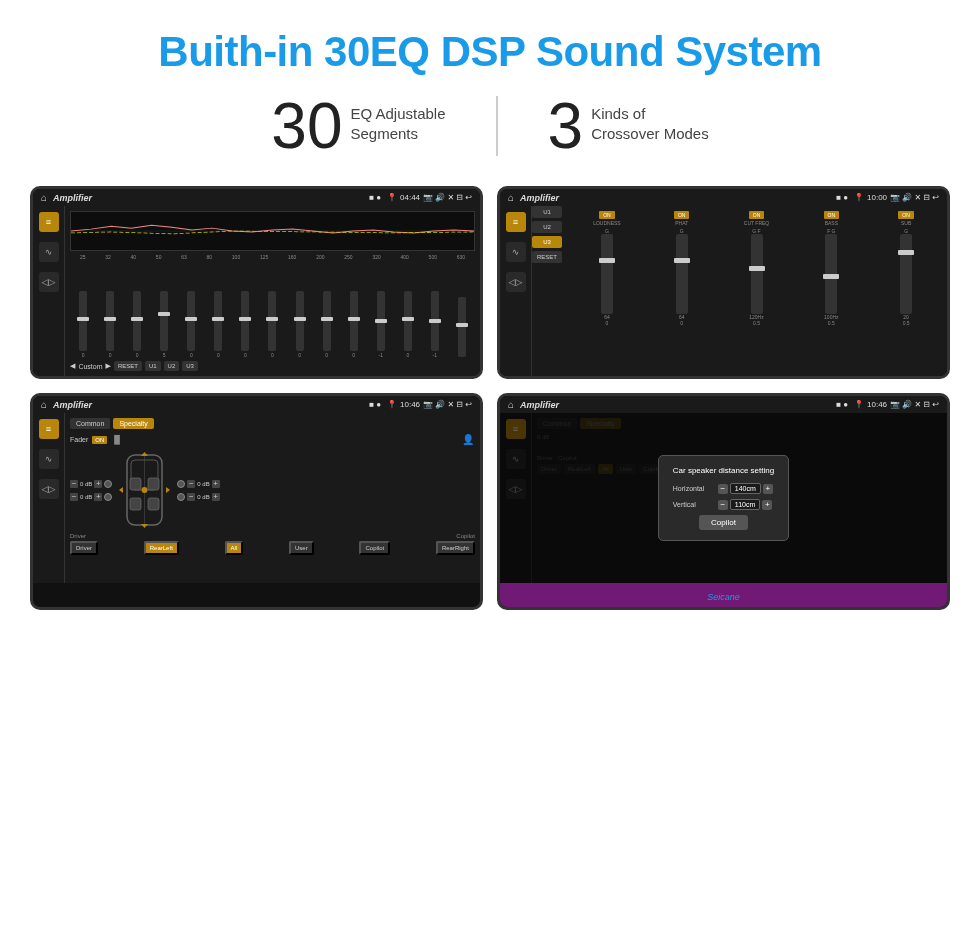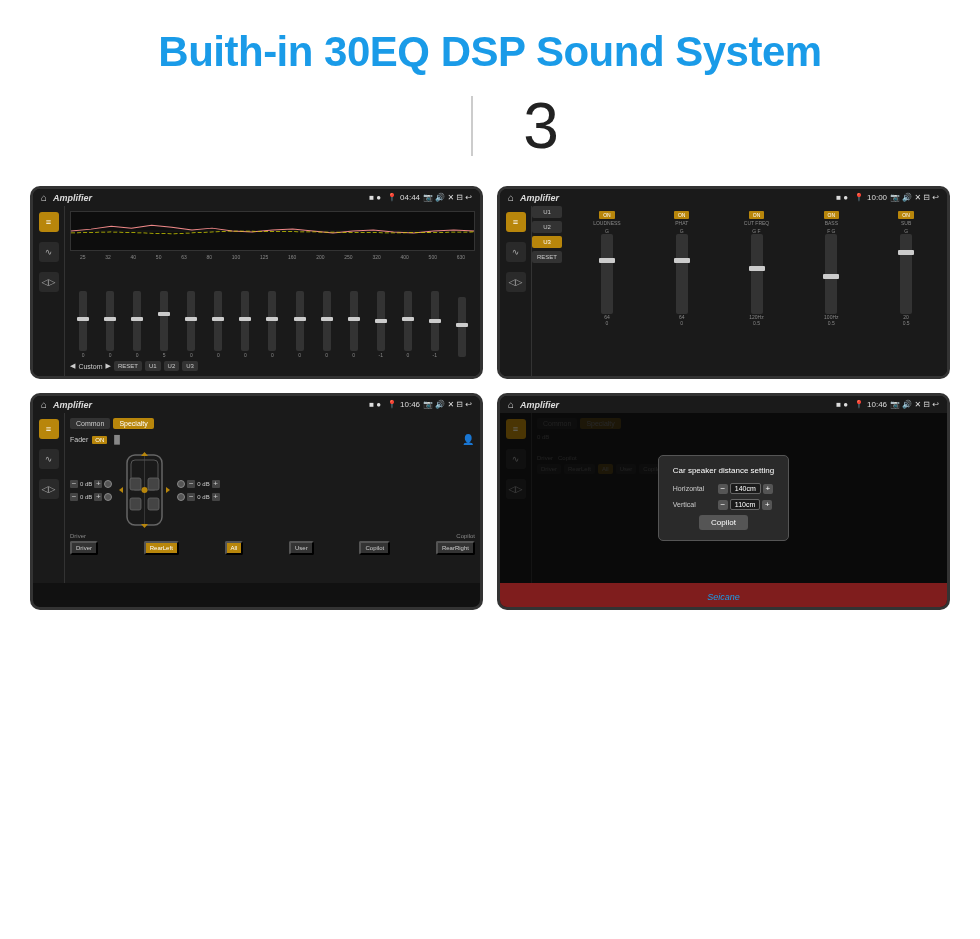--- a/index.html
+++ b/index.html
@@ -418,24 +418,27 @@
       position: relative;
     }
   </style>
 </head>
 <body>
 
 <h1 class="page-title">Buith-in 30EQ DSP Sound System</h1>
 
 <div class="stats-row">
   <div class="stat-block">
+    <span class="stat-number">30</span>
+    <span class="stat-label">EQ Adjustable<br>Segments</span>
   </div>
   <div class="stat-divider"></div>
   <div class="stat-block">
     <span class="stat-number">3</span>
+    <span class="stat-label">Kinds of<br>Crossover Modes</span>
   </div>
 </div>
 
 <div class="screens-grid">
 
   <div class="screen-wrapper">
     <div class="status-bar">
       <span class="home-icon">⌂</span>
       <span class="title">Amplifier</span>
       <span>■ ●</span>
@@ -803,18 +806,18 @@
             <div class="dialog-control">
               <div class="dialog-minus">−</div>
               <div class="dialog-value">110cm</div>
               <div class="dialog-plus">+</div>
             </div>
           </div>
           <div class="dialog-confirm">Copilot</div>
         </div>
       </div>
     </div>
-    <div style="position:relative;text-align:center;background:#7f1d1d;padding:3px 18px;">
+    <div style="position:relative;text-align:center;background:#701a75;padding:3px 18px;">
       <span style="font-size:9px;color:#1a9be8;font-style:italic;">Seicane</span>
     </div>
   </div>
 
 </div>
 
 </body></html>

